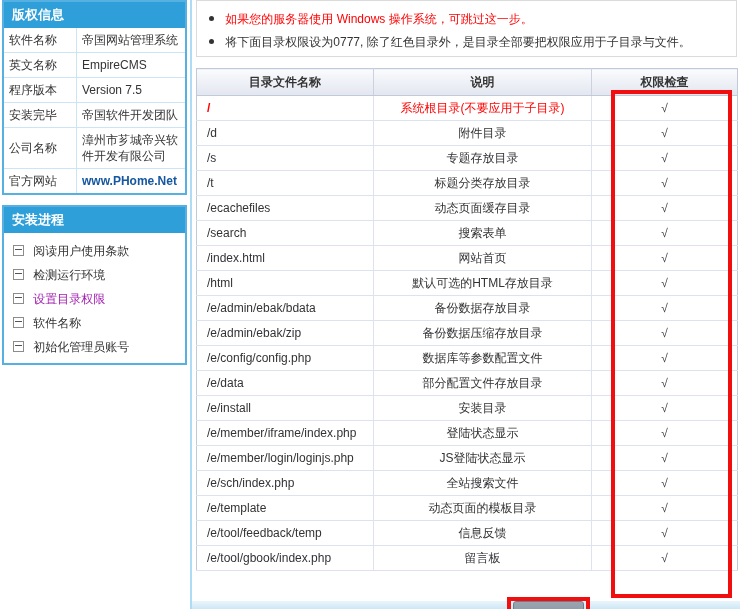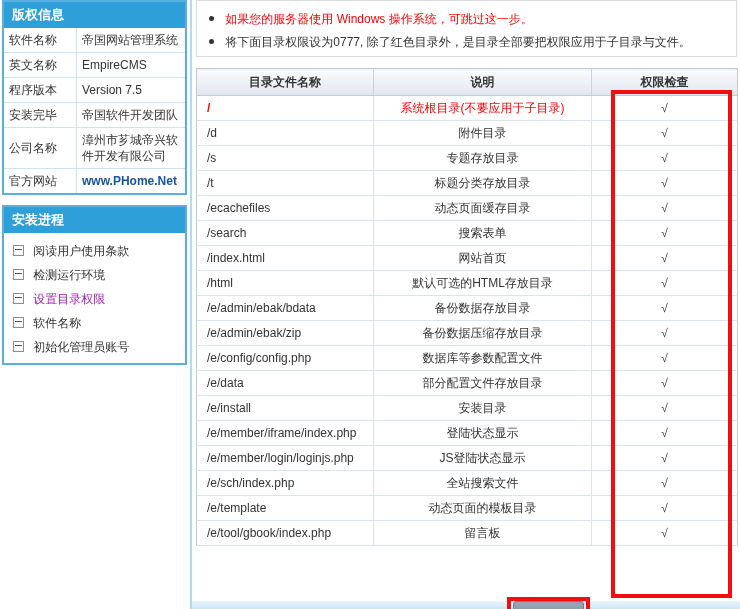--- a/index.html
+++ b/index.html
@@ -259,20 +259,25 @@
     <td class="desc">全站搜索文件</td>
     <td class="check">√</td>
   </tr>
 
   <tr>
     <td class="path">/e/template</td>
     <td class="desc">动态页面的模板目录</td>
     <td class="check">√</td>
   </tr>
 
+  <tr>
+    <td class="path">/e/tool/feedback/temp</td>
+    <td class="desc">信息反馈</td>
+    <td class="check">√</td>
+  </tr>
 
   <tr>
     <td class="path">/e/tool/gbook/index.php</td>
     <td class="desc">留言板</td>
     <td class="check">√</td>
   </tr>
 </tbody>
 </table>
 
 <div class="footer-bar"></div>

